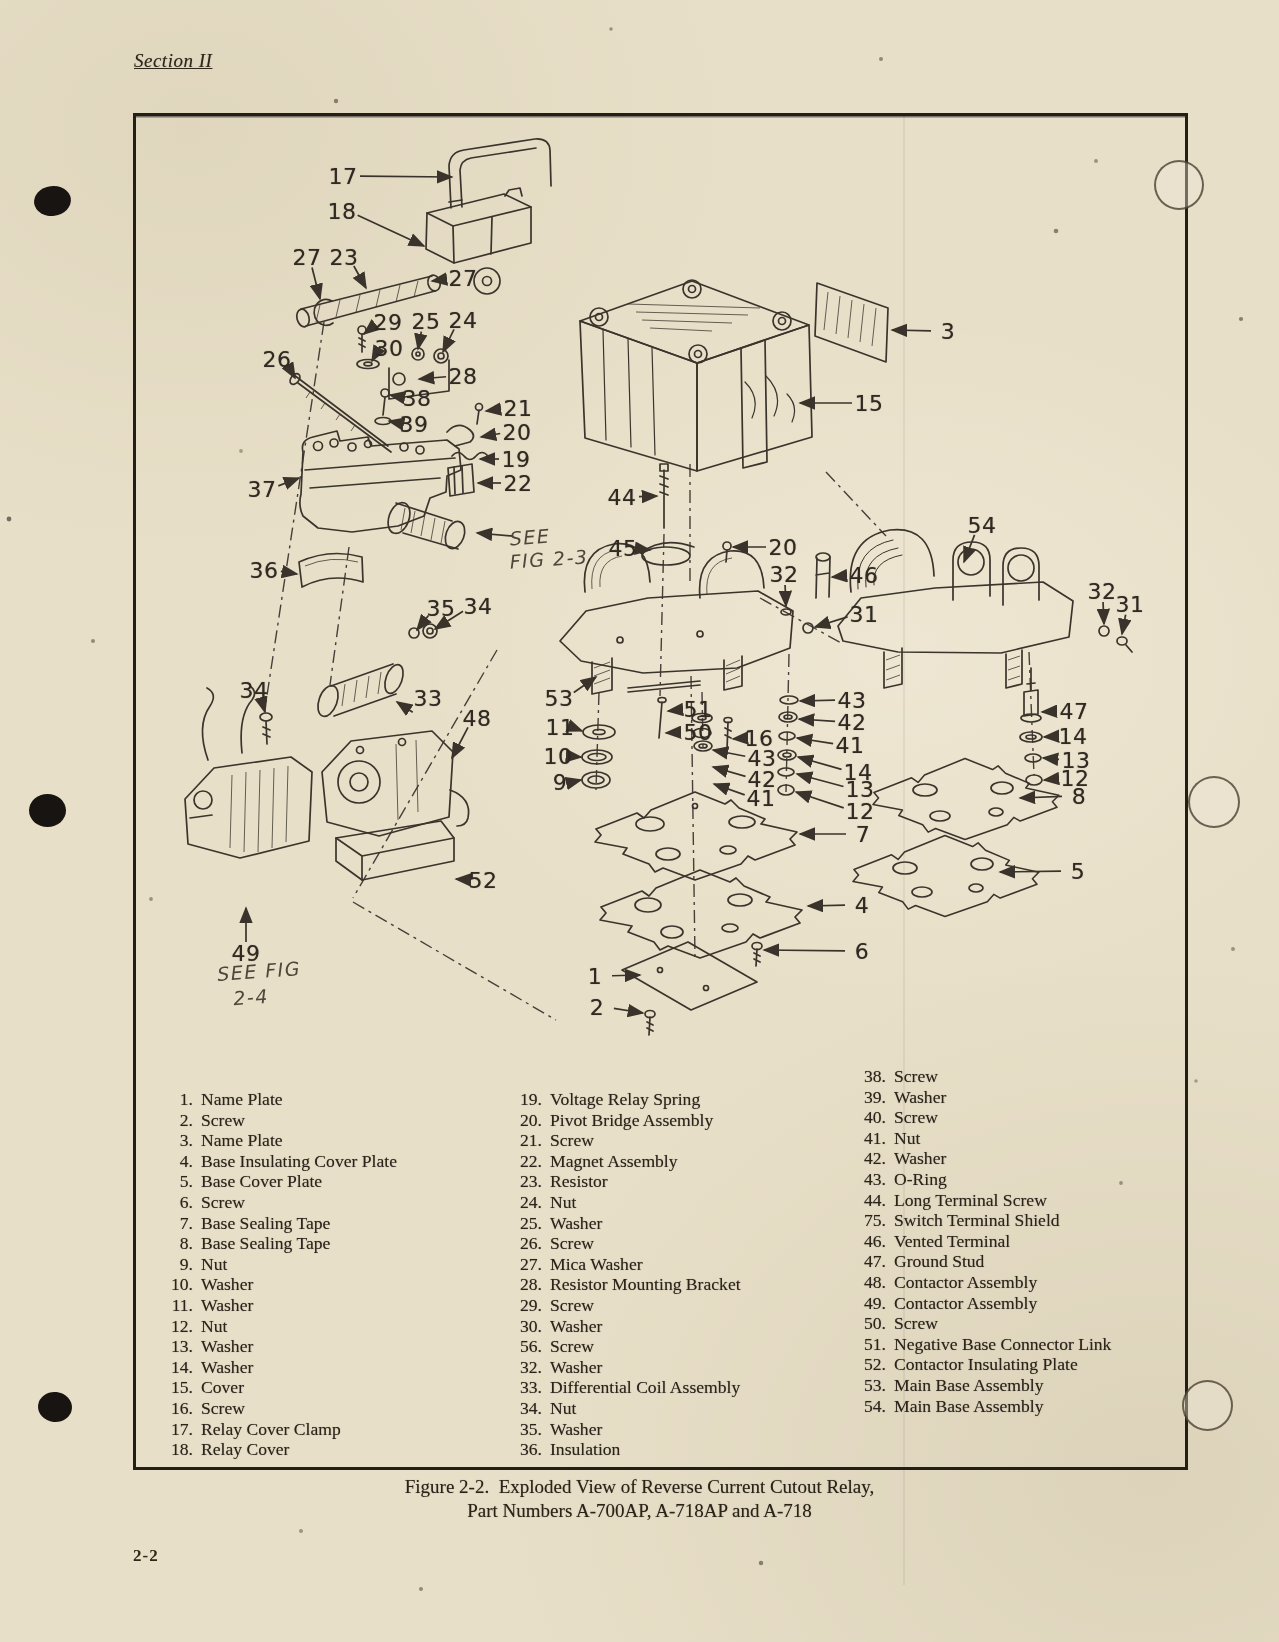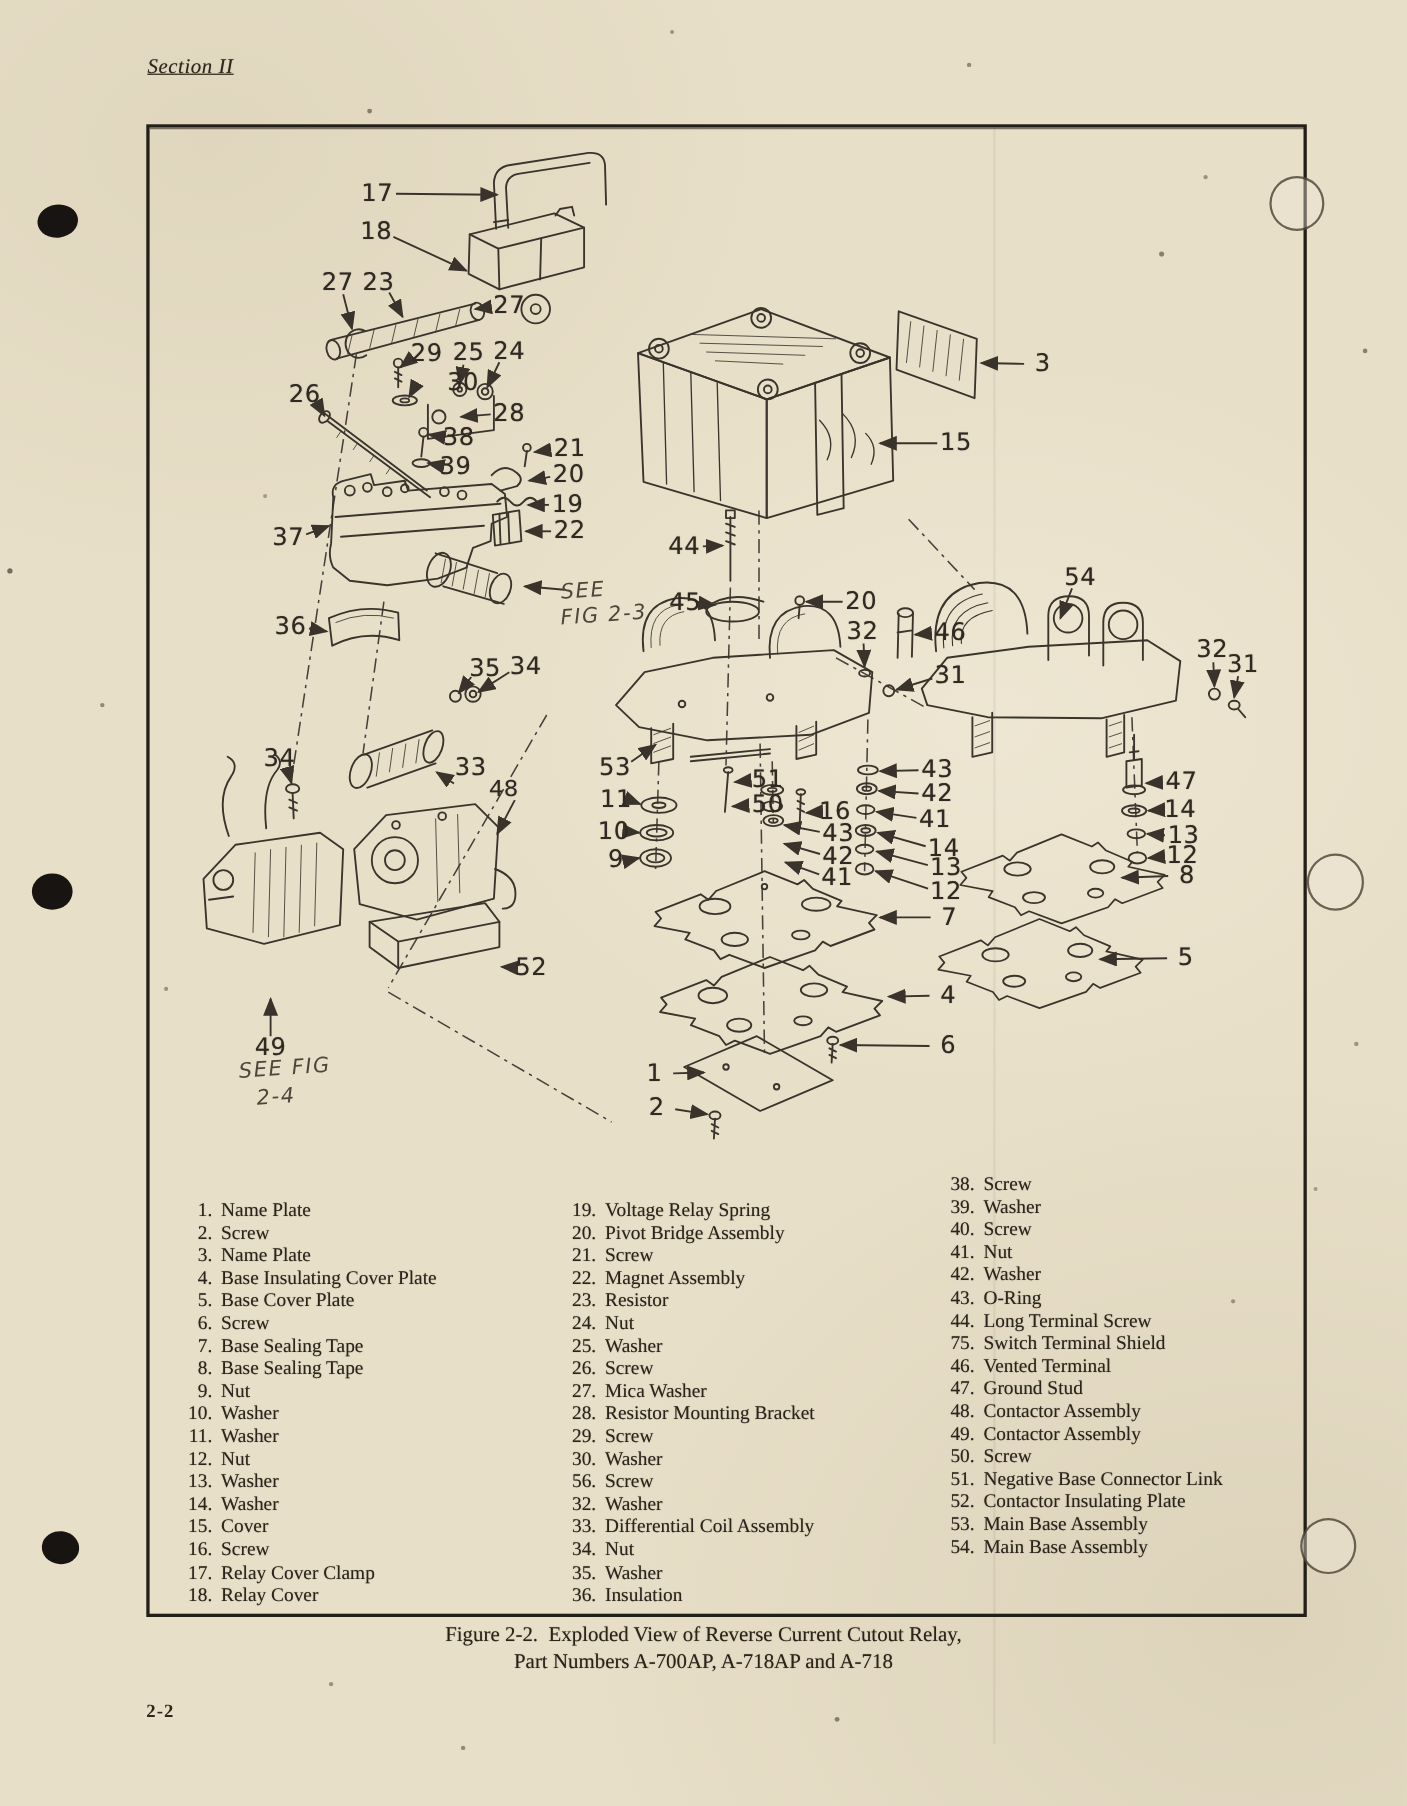--- a/index.html
+++ b/index.html
@@ -366,36 +366,36 @@
 
 <div id="callout-layer">
     <span class="callout" style="left: 343px; top: 176px;">17</span>
     <span class="callout" style="left: 342px; top: 211px;">18</span>
     <span class="callout" style="left: 307px; top: 257px;">27</span>
     <span class="callout" style="left: 344px; top: 257px;">23</span>
     <span class="callout" style="left: 463px; top: 278px;">27</span>
     <span class="callout" style="left: 388px; top: 322px;">29</span>
     <span class="callout" style="left: 426px; top: 321px;">25</span>
     <span class="callout" style="left: 463px; top: 320px;">24</span>
-    <span class="callout" style="left: 389px; top: 348px; margin-left: 32px;">30</span>
+    <span class="callout" style="left: 389px; top: 348px;">30</span>
     <span class="callout" style="left: 277px; top: 359px;">26</span>
     <span class="callout" style="left: 463px; top: 376px;">28</span>
     <span class="callout" style="left: 417px; top: 398px;">38</span>
     <span class="callout" style="left: 414px; top: 424px;">39</span>
     <span class="callout" style="left: 518px; top: 408px;">21</span>
     <span class="callout" style="left: 517px; top: 432px;">20</span>
     <span class="callout" style="left: 516px; top: 459px;">19</span>
     <span class="callout" style="left: 518px; top: 483px;">22</span>
     <span class="callout" style="left: 262px; top: 489px;">37</span>
     <span class="callout" style="left: 264px; top: 570px;">36</span>
     <span class="callout" style="left: 441px; top: 608px;">35</span>
     <span class="callout" style="left: 478px; top: 606px;">34</span>
     <span class="callout" style="left: 254px; top: 690px;">34</span>
     <span class="callout" style="left: 428px; top: 698px; text-align: right;">33</span>
-    <span class="callout" style="left: 458px; top: 718px; font-family: Liberation Mono, monospace;">48</span>
+    <span class="callout" style="left: 477px; top: 718px;">48</span>
     <span class="callout" style="left: 483px; top: 880px;">52</span>
     <span class="callout" style="left: 246px; top: 953px;">49</span>
     <span class="callout" style="left: 559px; top: 698px;">53</span>
     <span class="callout" style="left: 560px; top: 727px;">11</span>
     <span class="callout" style="left: 558px; top: 756px;">10</span>
     <span class="callout" style="left: 560px; top: 782px;">9</span>
     <span class="callout" style="left: 698px; top: 709px;">51</span>
     <span class="callout" style="left: 698px; top: 732px;">50</span>
     <span class="callout" style="left: 759px; top: 738px;">16</span>
     <span class="callout" style="left: 762px; top: 758px;">43</span>

